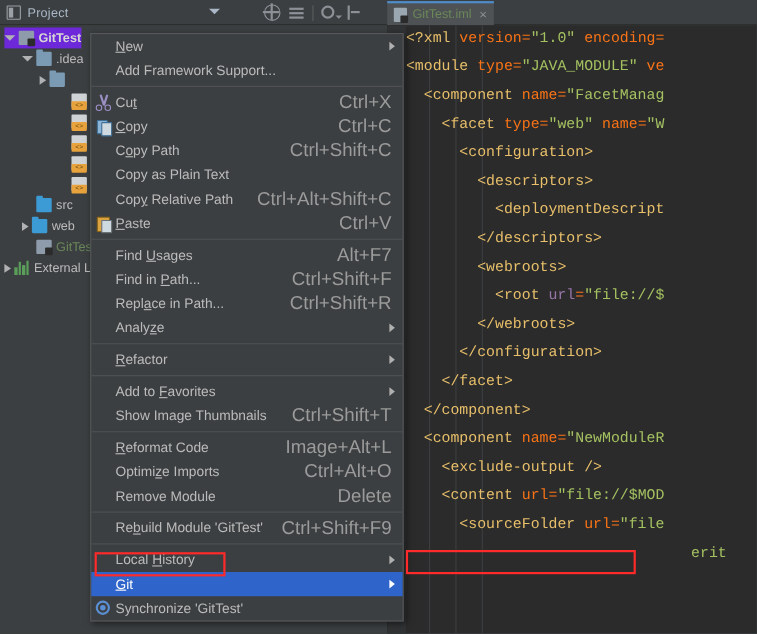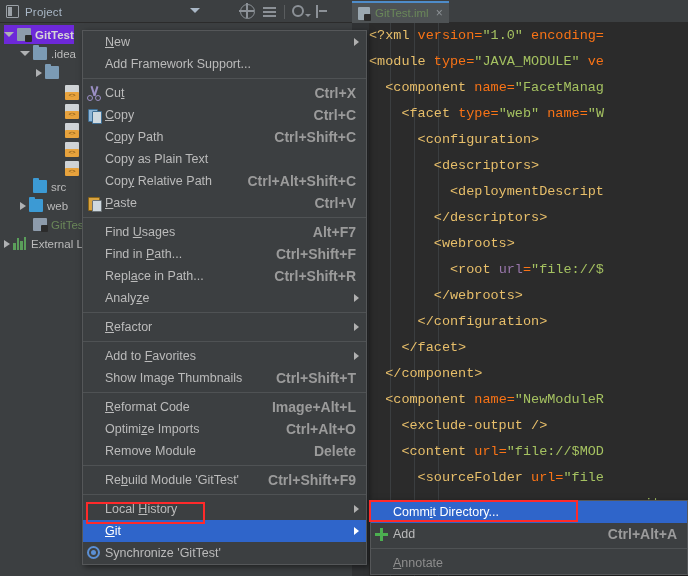--- a/index.html
+++ b/index.html
@@ -161,21 +161,21 @@
     box-shadow: 2px 2px 6px rgba(0,0,0,.5);
   }
   .mi {
     position: relative; height: 22px; display: flex; align-items: center;
     padding-left: 22px; font-size: 12.5px; color: #bbbbbb;
   }
   .mi.dim { color: #8d8d8d; }
   .mi.hl { background: #2f65ca; color: #ffffff; }
   .mi .acc { text-decoration: underline; }
   .mi .sc {
-    position: absolute; right: 10px; font-size: 14px; color: #9b9b9b; font-weight: bold;
+    position: absolute; right: 10px; font-size: 17px; color: #9b9b9b;
   }
   .mi .sub {
     position: absolute; right: 7px; width: 0; height: 0;
     border-top: 4px solid transparent; border-bottom: 4px solid transparent;
     border-left: 5px solid #b0b0b0;
   }
   .mi.hl .sub { border-left-color: #ffffff; }
   .msep { height: 1px; background: #4f5254; margin: 3px 0; }
   .mic { position: absolute; left: 3px; width: 16px; height: 15px; }
   .mic-cut:before, .mic-cut:after {
@@ -456,32 +456,18 @@
       <div class="mi hl">
         <span><span class="acc">G</span>it</span>
         <span class="sub"></span>
       </div>
       <div class="mi">
         <span class="mic mic-sync"></span>
         <span>Synchronize 'GitTest'</span>
       </div>
     </div>
 
-  <div class="submenu" id="submenu">
-      <div class="mi hl">
-        <span>Comm<span class="acc">i</span>t Directory...</span>
-      </div>
-      <div class="mi">
-        <span class="smic-plus"></span>
-        <span>Add</span>
-        <span class="sc">Ctrl+Alt+A</span>
-      </div>
-      <div class="msep"></div>
-      <div class="mi dim">
-        <span><span class="acc">A</span>nnotate</span>
-      </div>
-    </div>
 
   <div id="annots">
       <div class="redbox" style="left: 86px; top: 502px; width: 119px; height: 22px; border-color: rgb(255, 42, 42);"></div>
       <div class="redbox" style="left: 369px; top: 500px; width: 209px; height: 22px; border-color: rgb(255, 42, 42);"></div>
     </div>
 </div>
 
 </body></html>

